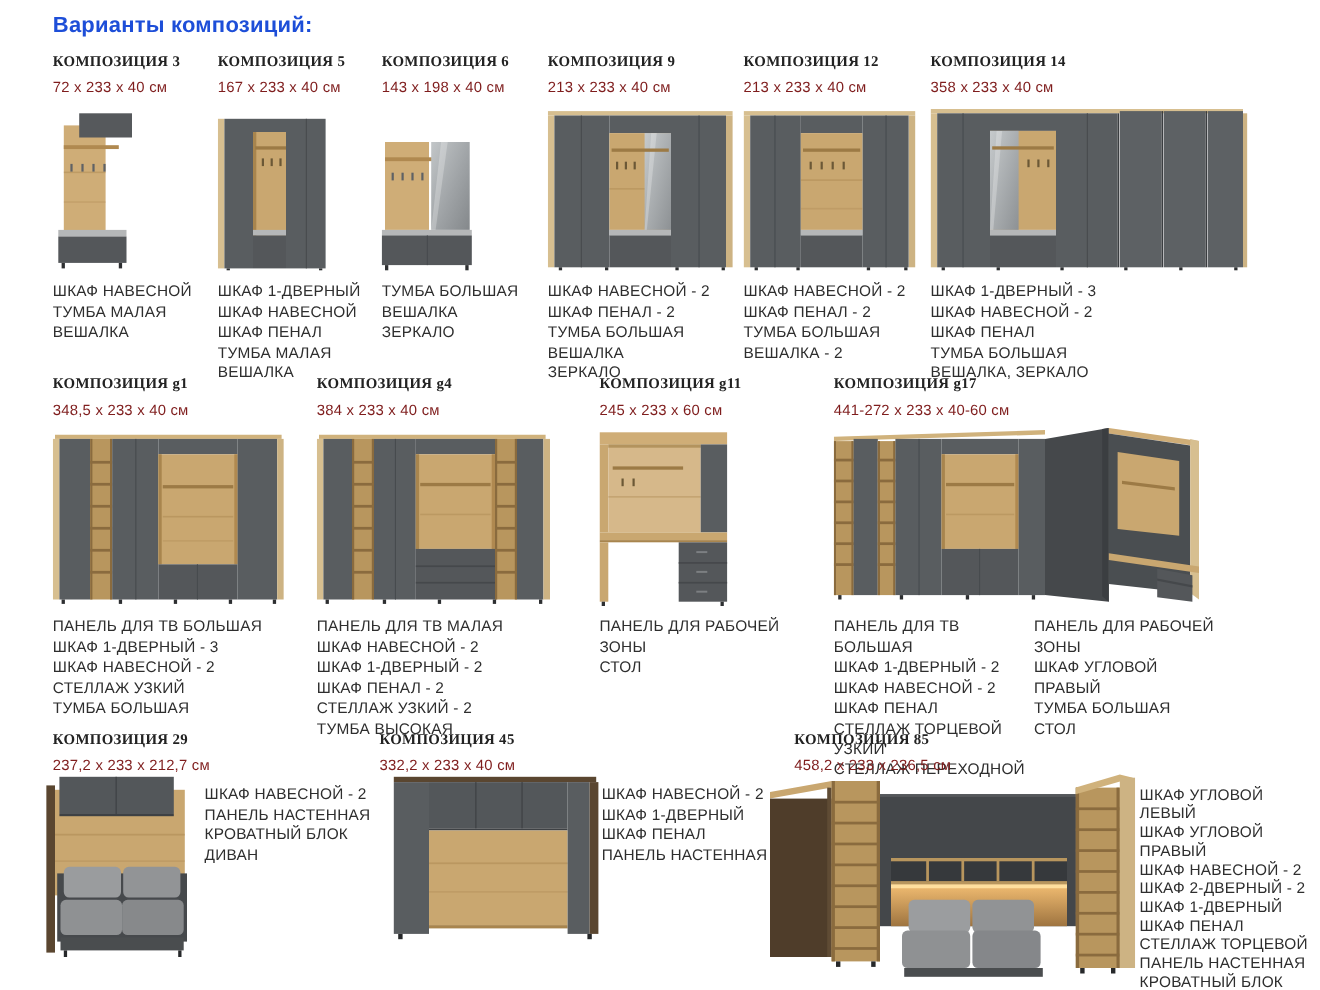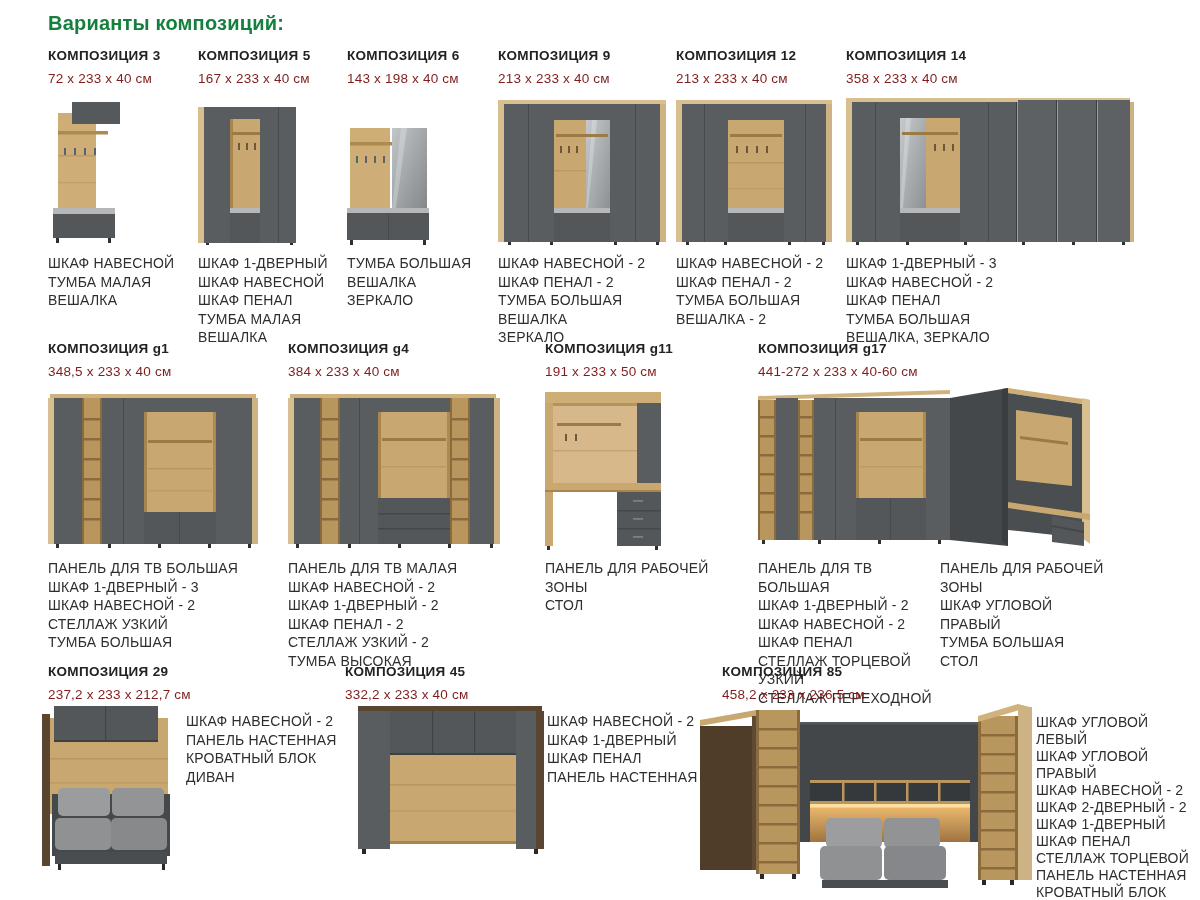--- a/index.html
+++ b/index.html
@@ -1,21 +1,21 @@
 <!DOCTYPE html>
 <html><head>
 <meta charset="utf-8">
 <style>
   html,body{margin:0;padding:0;background:#ffffff;}
   #page{position:relative;width:1200px;height:900px;background:#ffffff;overflow:hidden;
         font-family:"Liberation Sans", sans-serif;color:#222;}
-  .main-title{position:absolute;left:48px;top:12px;font-size:20px;font-weight:700;color:#15803d;letter-spacing:.2px;}
+  .main-title{position:absolute;left:48px;top:12px;font-size:20px;font-weight:700;color:#1d4ed8;letter-spacing:.2px;}
   .card{position:absolute;}
   .hdr{position:absolute;}
-  .t{font-size:13.5px;font-weight:700;color:#222;letter-spacing:.3px;}
+  .t{font-size:13.5px;font-weight:700;color:#222;letter-spacing:.3px;font-family:Liberation Serif, serif;}
   .d{font-size:13.5px;font-weight:400;color:#7f1d1d;margin-top:8px;letter-spacing:.2px;}
   .imgbox{display:flex;align-items:flex-end;margin-top:9px;}
   .comps{font-size:14px;line-height:18.5px;color:#2e2e2e;white-space:pre-line;margin-top:9px;letter-spacing:.2px;}
   .comps.tight{line-height:17px;}
   .abs{position:absolute;margin-top:0;}
   .imgabs{position:absolute;}
   .two-col{display:flex;}
   svg{display:block;}
 </style>
 </head>
@@ -330,21 +330,21 @@
     <div class="comps">ПАНЕЛЬ ДЛЯ ТВ МАЛАЯ
 ШКАФ НАВЕСНОЙ - 2
 ШКАФ 1-ДВЕРНЫЙ - 2
 ШКАФ ПЕНАЛ - 2
 СТЕЛЛАЖ УЗКИЙ - 2
 ТУМБА ВЫСОКАЯ</div>
   </div>
 
   <div class="card" style="left:545px;top:341px;width:200px">
     <div class="t">КОМПОЗИЦИЯ g11</div>
-    <div class="d">191 x 233 x 50 см</div>
+    <div class="d">245 x 233 x 60 см</div>
     <div class="imgbox" style="height:162px">
       <svg width="122" height="160" viewBox="0 0 122 160">
         <rect x="0" y="2" width="116" height="11" fill="#cfad77"></rect>
         <rect x="0" y="13" width="8" height="80" fill="#c9a770"></rect>
         <rect x="8" y="13" width="84" height="80" fill="#d6b88a"></rect>
         <rect x="8" y="13" width="84" height="3" fill="#b3935e"></rect>
         <rect x="8" y="60" width="84" height="1.4" fill="#a8854e" opacity=".4"></rect>
         <rect x="12" y="33" width="64" height="3" fill="#9c7a45"></rect>
         <rect x="20" y="44" width="2" height="7" fill="#6b5836"></rect>
           <rect x="30" y="44" width="2" height="7" fill="#6b5836"></rect>

